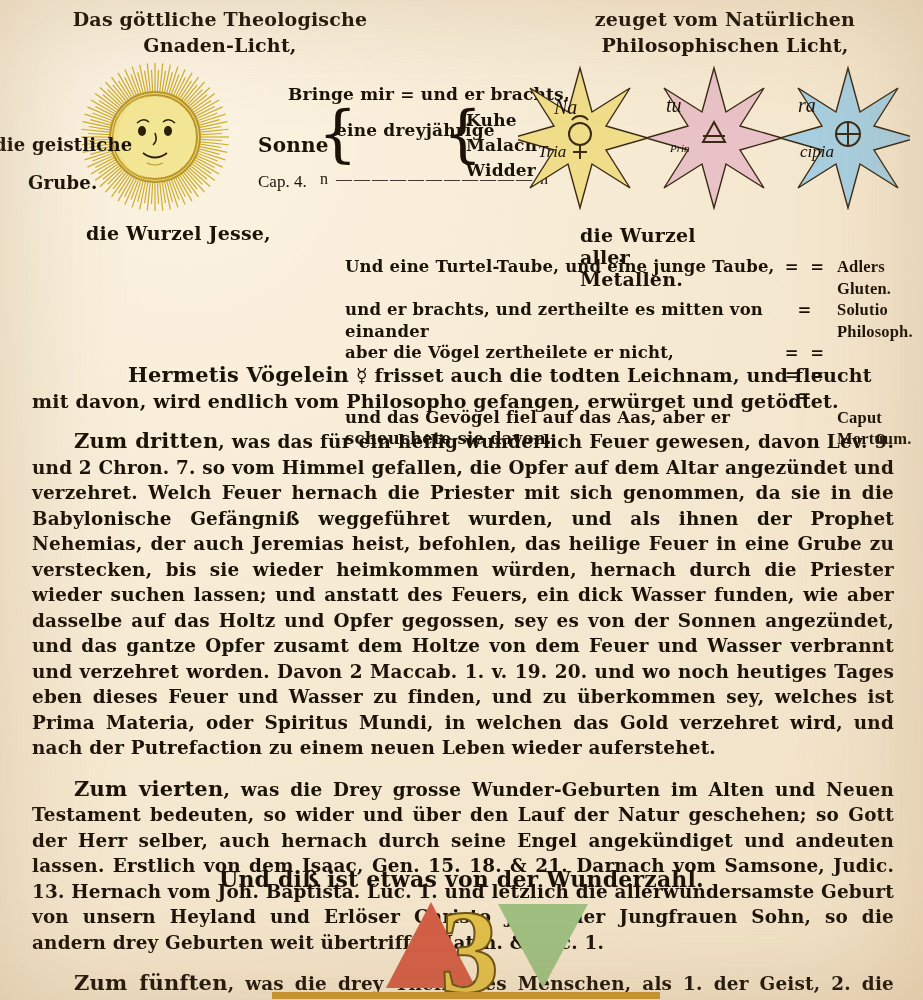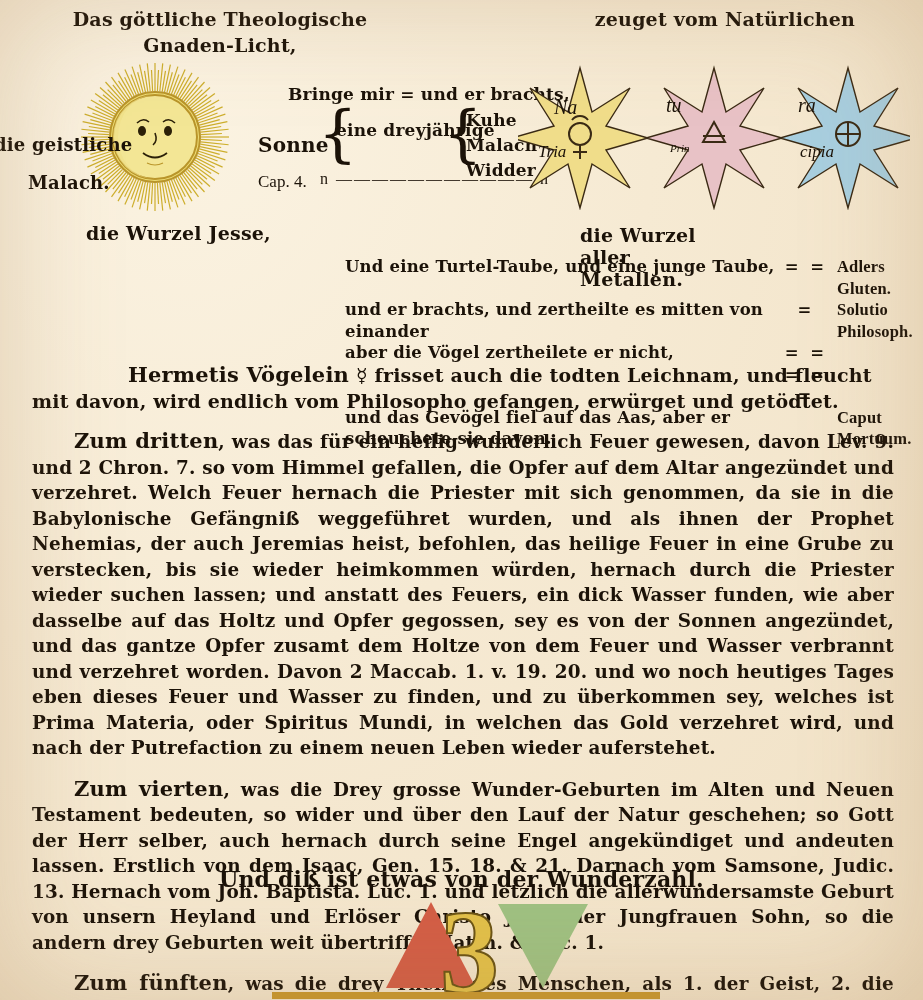--- a/index.html
+++ b/index.html
@@ -115,20 +115,21 @@
 
 <div class="top">
 
   <div class="hdr-left fraktur">
     <div>Das göttliche Theologische</div>
     <div>Gnaden-Licht,</div>
   </div>
 
   <div class="hdr-right fraktur">
     <div>zeuget vom Natürlichen</div>
+    <div>Philosophischen Licht,</div>
   </div>
 
   <div class="sun-wrap">
     <svg class="sun-rays" viewBox="0 0 150 150">
       <g stroke="#d9bf3a" stroke-width="1.1">
         
       </g>
       <g id="rays" stroke="#cdae2c" stroke-width="1.2">
           <line x1="121.00" y1="75.00" x2="149.00" y2="75.00"></line>
           <line x1="120.94" y1="77.41" x2="141.91" y2="78.51"></line>
@@ -261,21 +262,21 @@
       <ellipse cx="57" cy="38" rx="4" ry="5" fill="#2b2008"></ellipse>
       <path d="M26 30 q6 -6 12 -1" stroke="#2b2008" stroke-width="1.6" fill="none"></path>
       <path d="M52 29 q6 -5 12 1" stroke="#2b2008" stroke-width="1.6" fill="none"></path>
       <path d="M44 40 q3 8 -2 12" stroke="#2b2008" stroke-width="1.6" fill="none"></path>
       <path d="M32 60 q12 9 24 0" stroke="#2b2008" stroke-width="1.8" fill="none"></path>
       <path d="M36 70 q8 4 16 0" stroke="#b9952a" stroke-width="1.2" fill="none"></path>
     </svg>
   </div>
 
   <div class="lbl-geistliche fraktur">die geistliche</div>
-  <div class="lbl-malach fraktur">Malach.</div>
+  <div class="lbl-malach fraktur">Grube.</div>
   <div class="lbl-wurzel-jesse fraktur">die Wurzel Jesse,</div>
   <div class="lbl-wurzel-metall fraktur">die Wurzel aller Metallen.</div>
 
   <div class="lbl-sonne fraktur">Sonne</div>
   <div class="lbl-cap4 roman">Cap. 4.</div>
 
   <div class="bringe fraktur">Bringe mir = und er brachts,</div>
   <div class="brace-l">{</div>
   <div class="mid-list fraktur">eine dreyjährige</div>
   <div class="brace-r">{</div>

